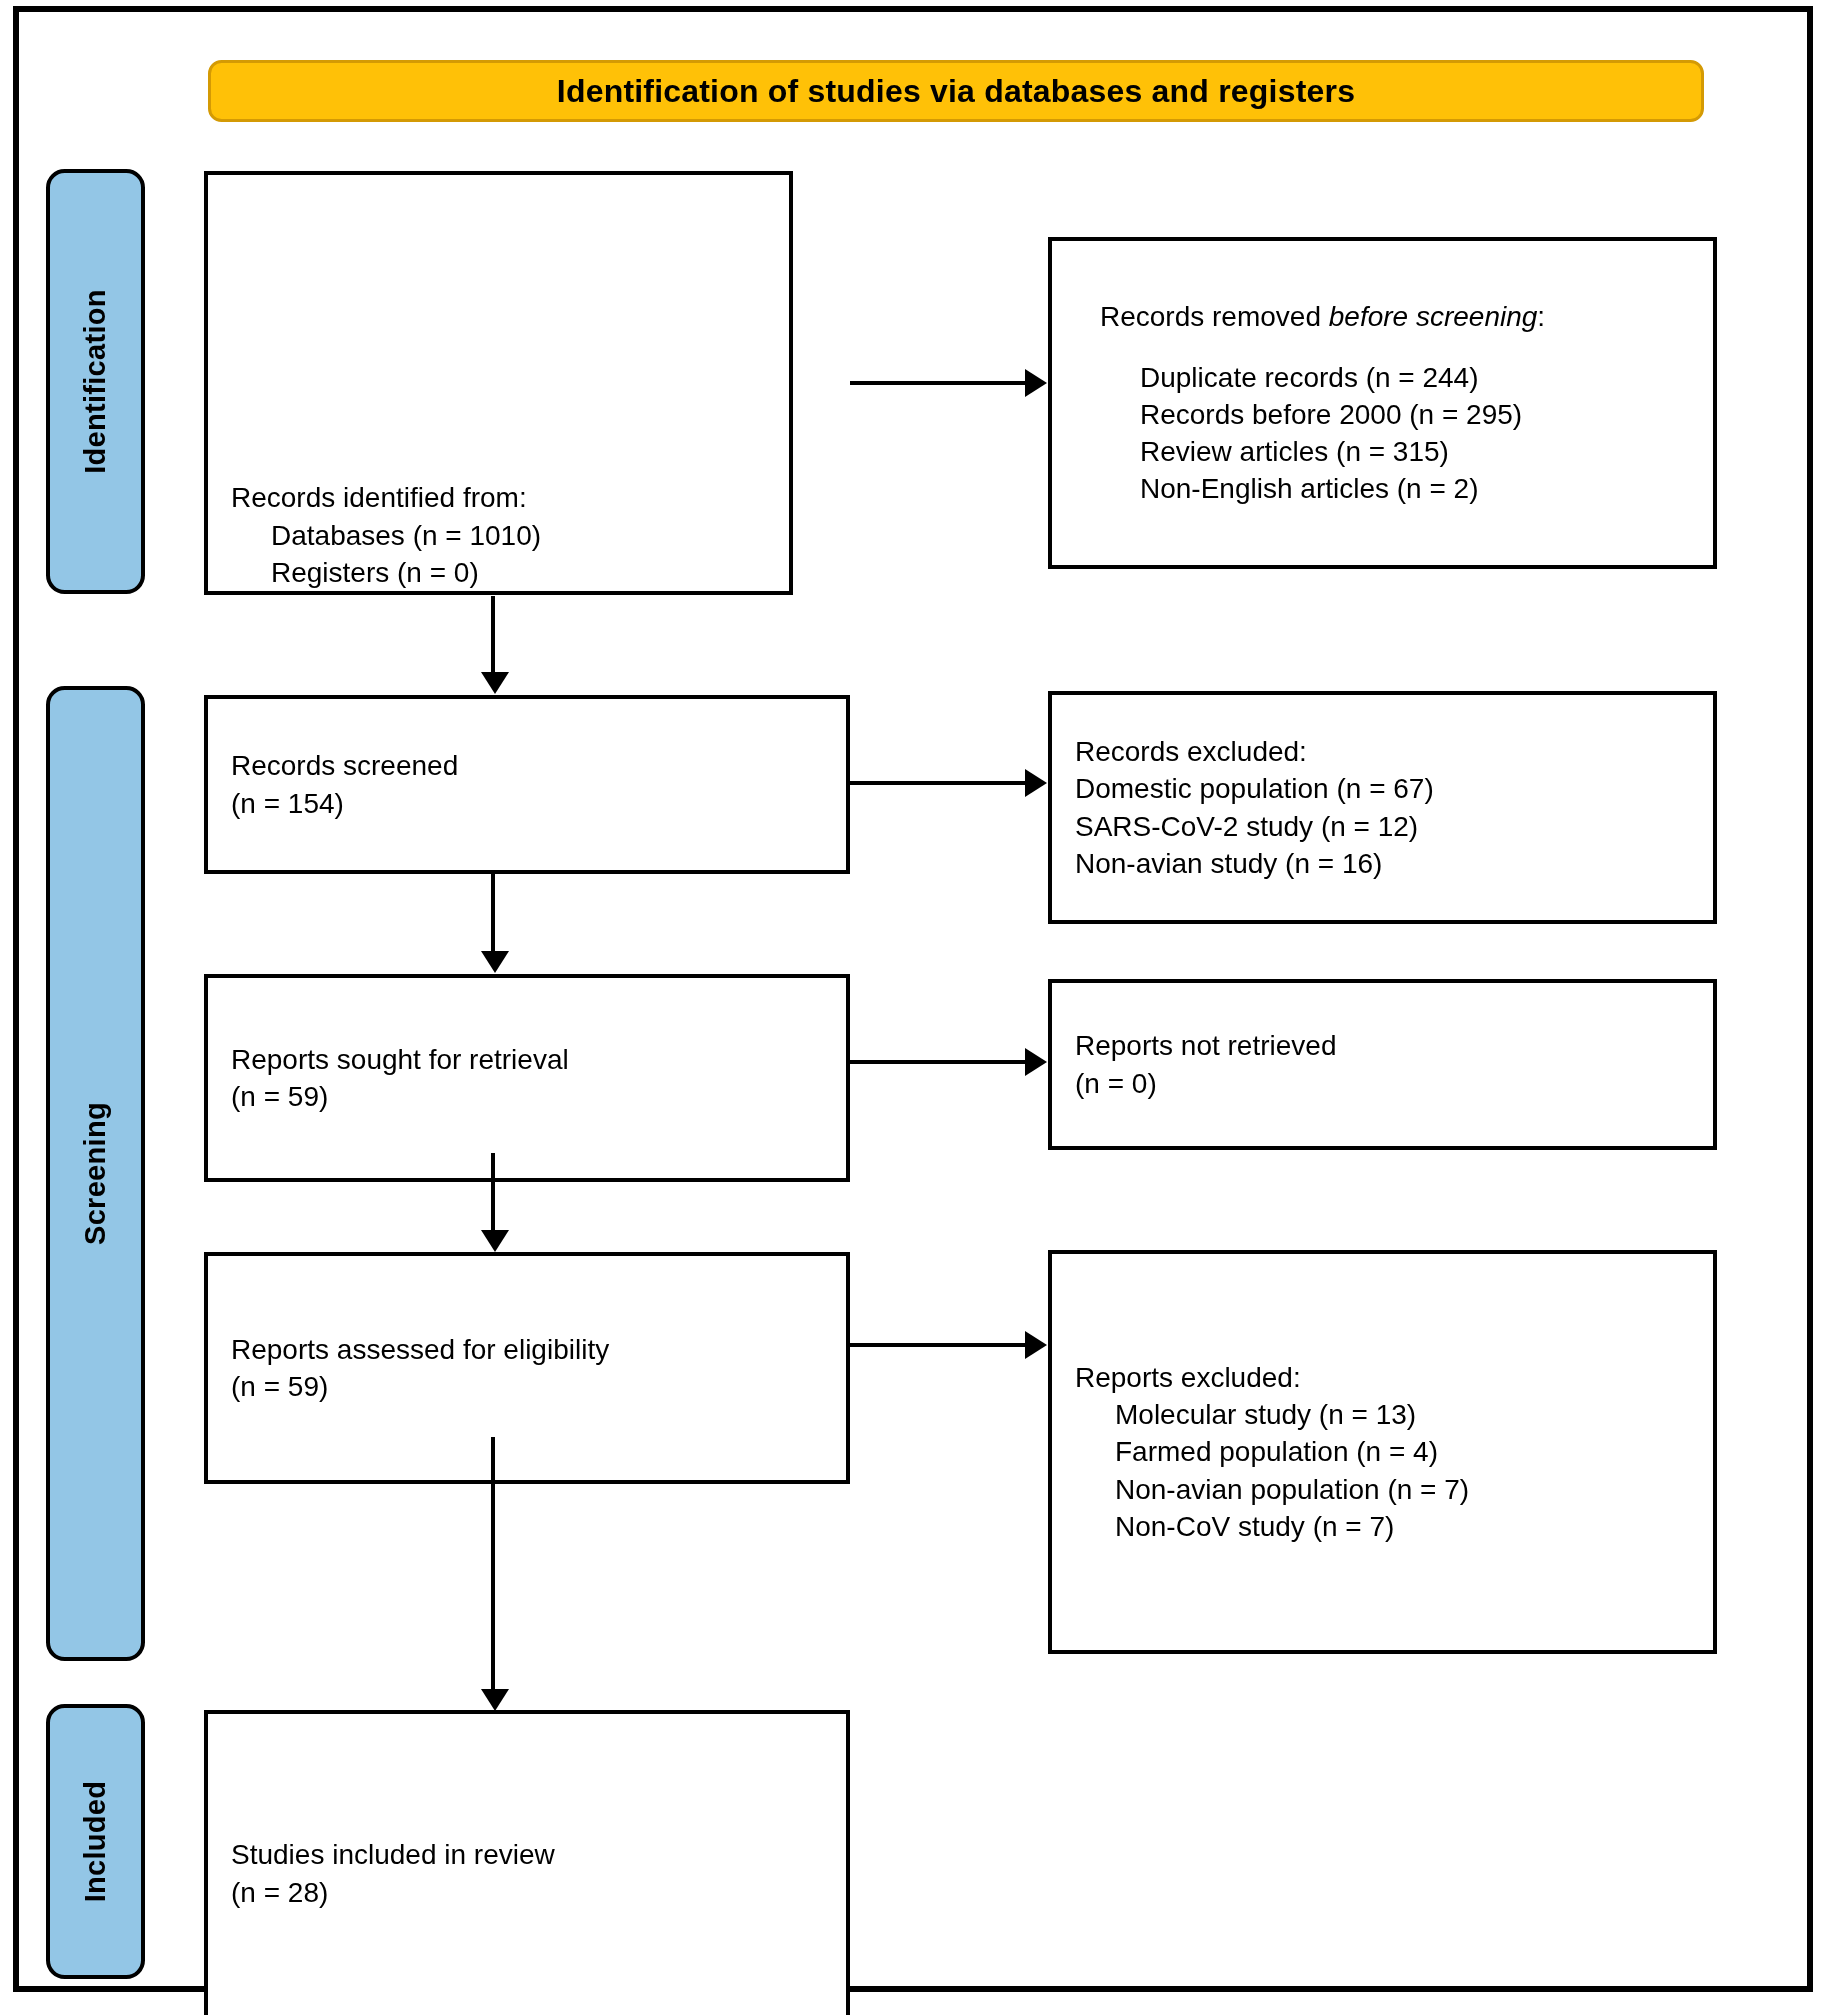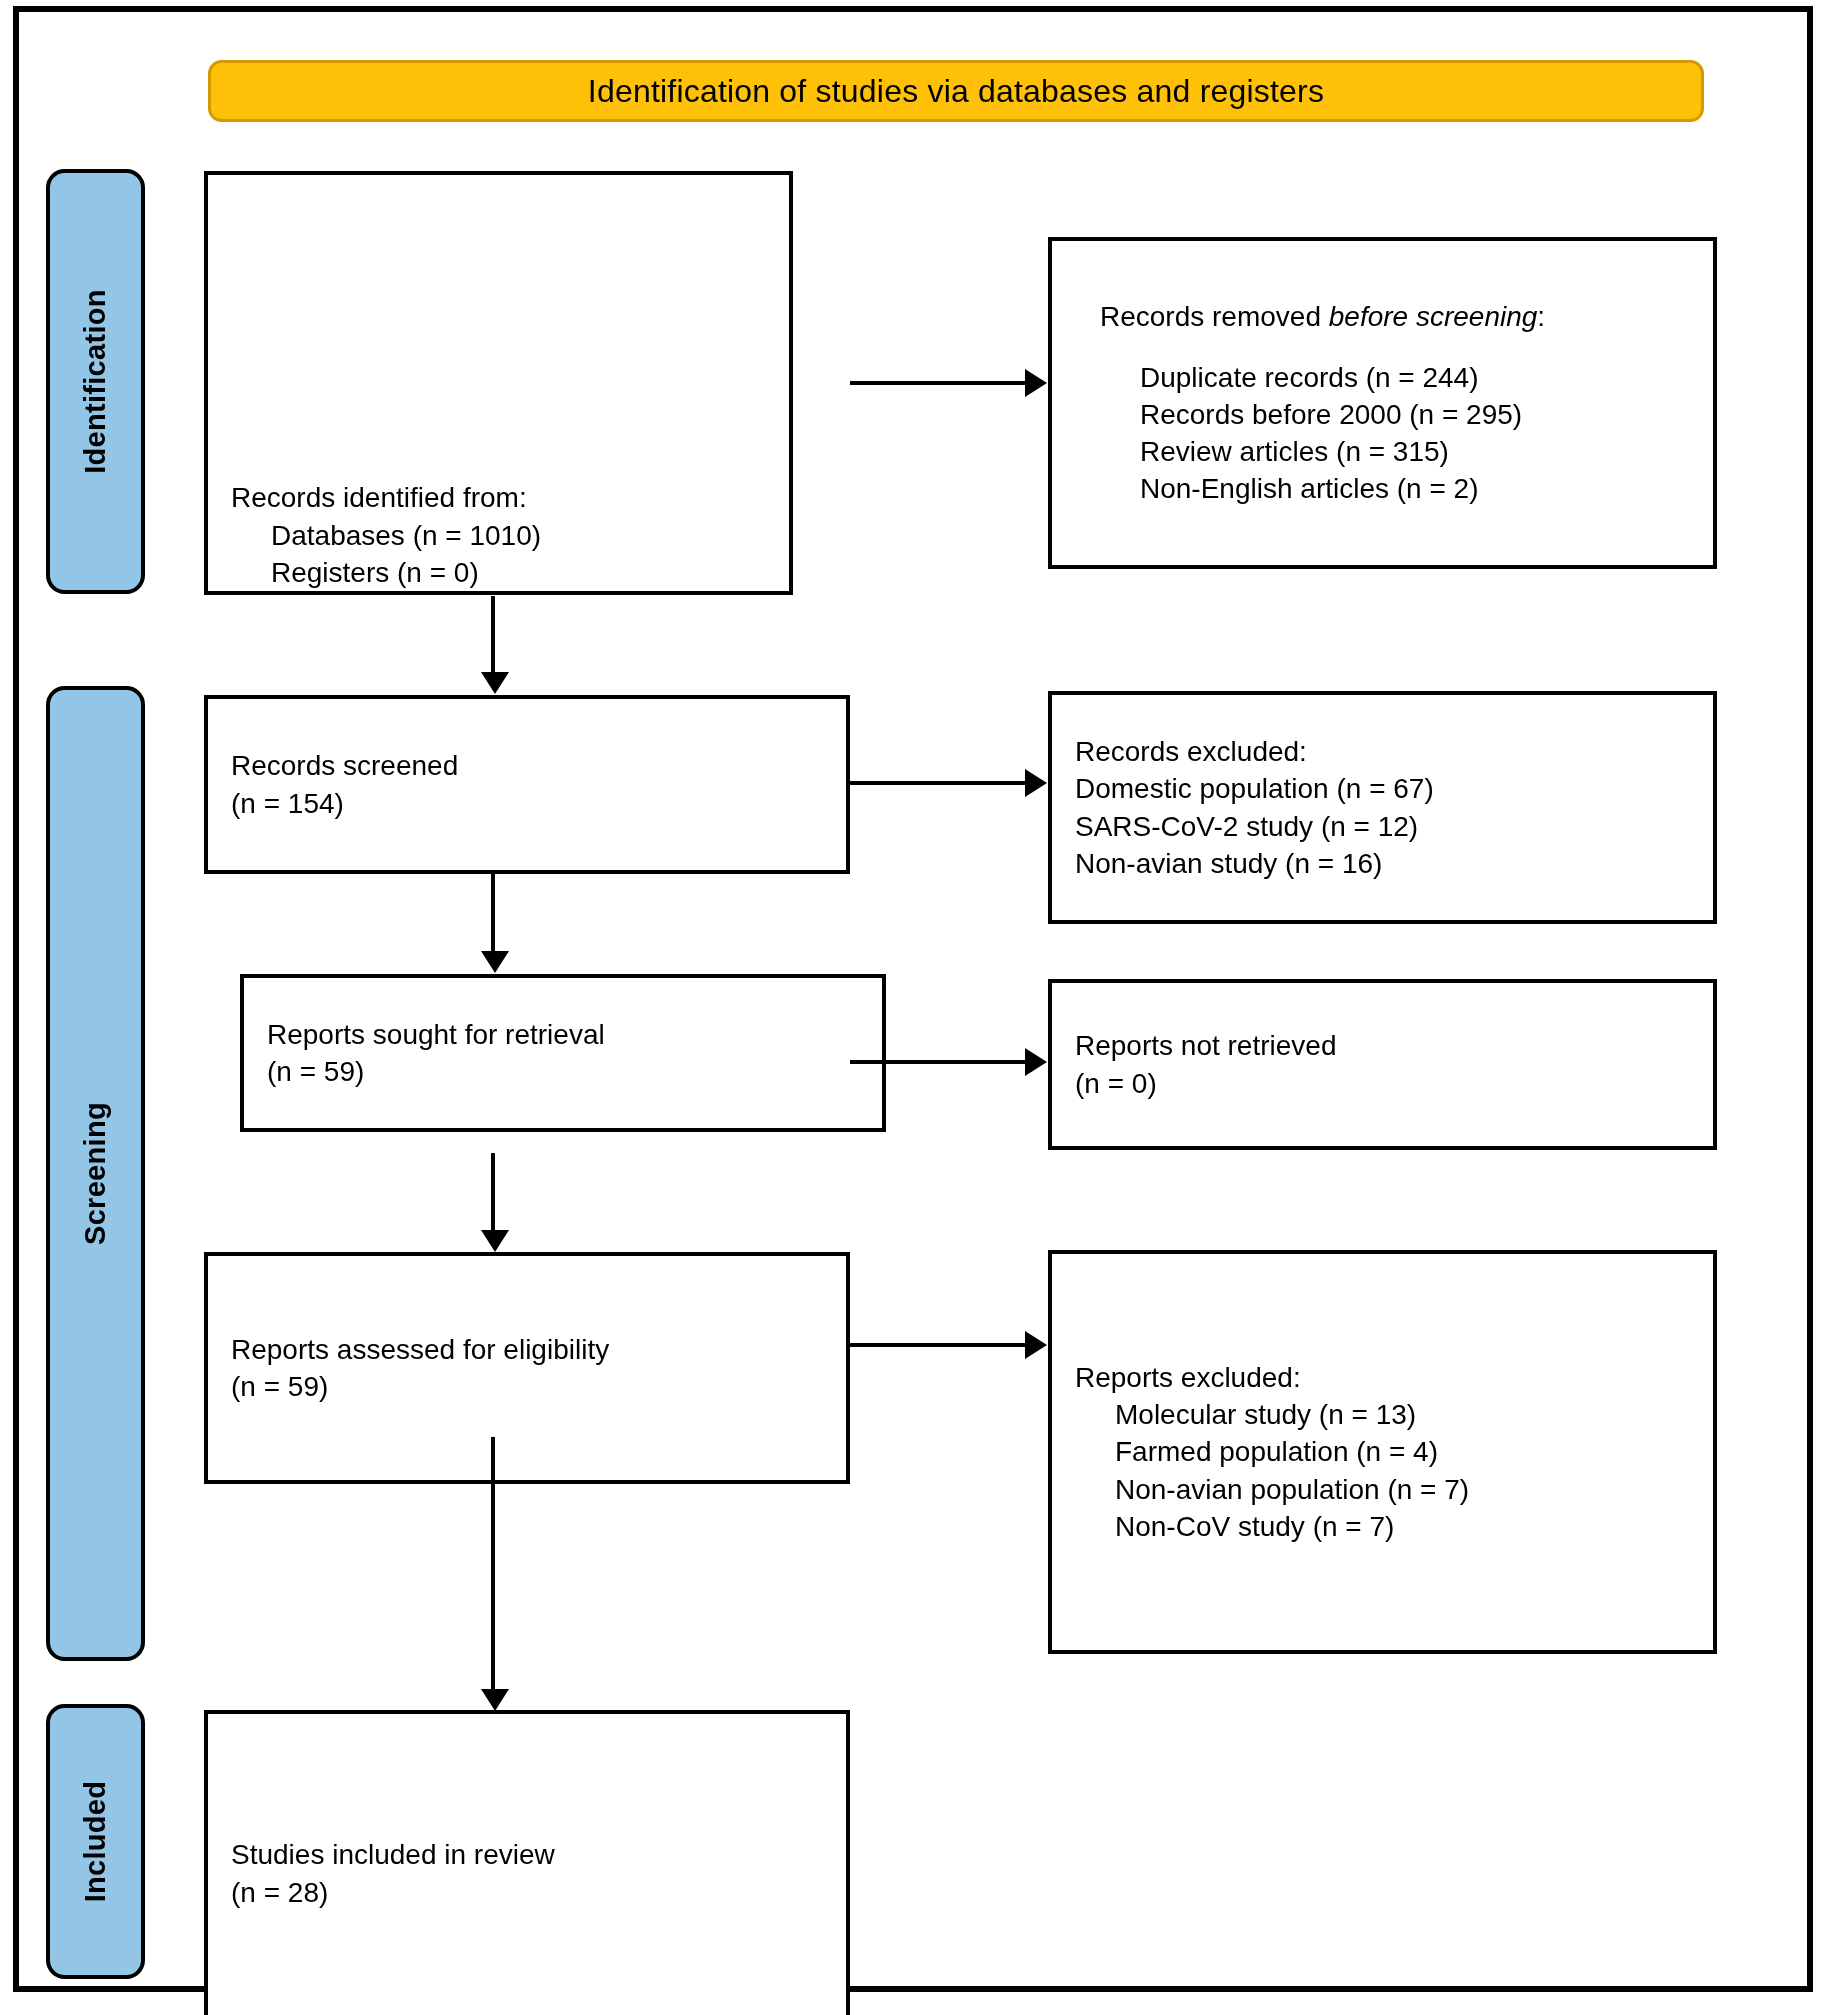--- a/index.html
+++ b/index.html
@@ -28,21 +28,21 @@
   .banner{
     position:absolute;
     background:#FFC107;
     border:3.6px solid #D49A04;
     border-radius:13.5px;
     box-sizing:border-box;
     display:flex;
     align-items:center;
     justify-content:center;
     color:#000000;
-    font-weight:normal;
+    font-weight:bold;
     font-size:32px;
     letter-spacing:0.2px;
     text-align:center;
   }
 
   
   .stage{
     position:absolute;
     background:#93C6E6;
     border:4.2px solid #000000;
@@ -165,21 +165,21 @@
   <div class="fbox" style="left:1048px; top:691px; width:669px; height:233px;">
     <div class="line">Records excluded:</div>
     <div class="line">Domestic population (n = 67)</div>
     <div class="line">SARS-CoV-2 study (n = 12)</div>
     <div class="line">Non-avian study (n = 16)</div>
   </div>
 
   <div class="v-conn" style="left:491px; top:874px; height:79px;"></div>
   <div class="v-arrow" style="left:481px; top:951px;"></div>
 
-  <div class="fbox" style="left:204px; top:974px; width:646px; height:158px;margin-left:36px;">
+  <div class="fbox" style="left:204px; top:974px; width:646px; height:208px;">
     <div class="line">Reports sought for retrieval</div>
     <div class="line">(n = 59)</div>
   </div>
 
   <div class="h-conn" style="left:850px; top:1060px; width:176px;"></div>
   <div class="h-arrow" style="left:1025px; top:1048px;"></div>
 
   <div class="fbox" style="left:1048px; top:979px; width:669px; height:171px;">
     <div class="line">Reports not retrieved</div>
     <div class="line">(n = 0)</div>

